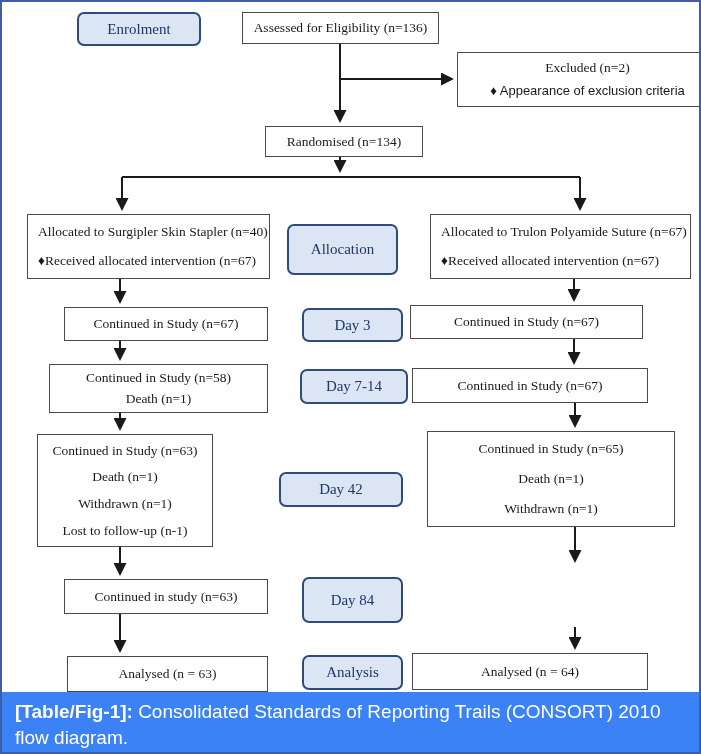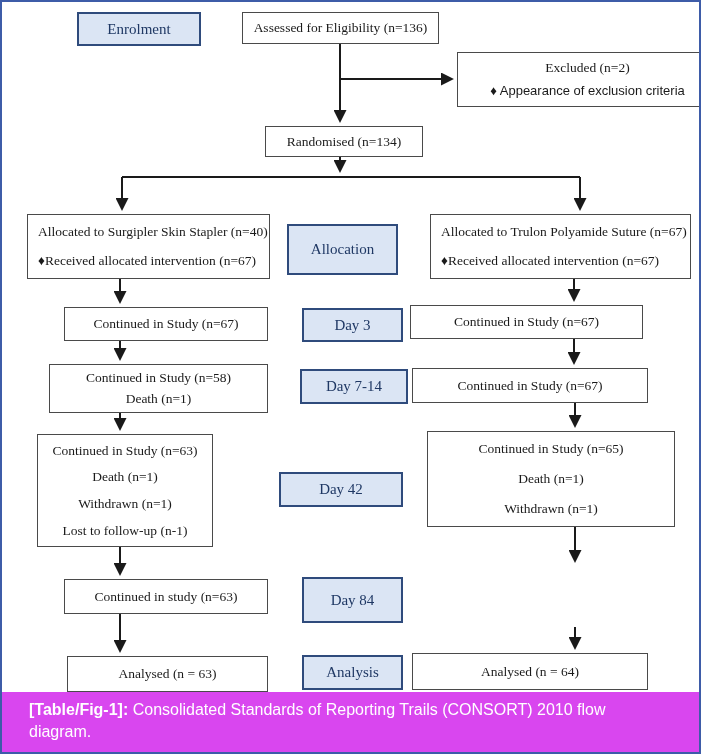--- a/index.html
+++ b/index.html
@@ -27,35 +27,35 @@
     line-height:1.15;
     padding:2px 4px;
   }
   .box.left-align { align-items:flex-start; text-align:left; padding-left:10px; }
   .box .ln { white-space:nowrap; }
   .stage {
     position:absolute;
     box-sizing:border-box;
     background:#dbe5f4;
     border:2px solid #2f4b7c;
-    border-radius:0;
+    border-radius:7px;
     color:#1f3864;
     font-size:15px;
     display:flex; align-items:center; justify-content:center;
     text-align:center;
   }
   .bullet-line { font-family:"Liberation Sans", sans-serif; font-size:13px; white-space:pre; }
   .caption {
     position:absolute; left:-2px; right:-2px; bottom:-2px; top:690px;
-    background:#d946ef;
+    background:#3b82f6;
     color:#ffffff;
     font-family:"Liberation Sans", sans-serif;
-    font-size:16px;
+    font-size:19px;
     line-height:1.35;
-    padding:7px 29px;
+    padding:7px 15px;
     box-sizing:border-box;
   }
   .caption b { font-weight:bold; }
 </style>
 </head>
 <body>
 
 <div class="figure-frame">
 
   <svg class="arrows" viewBox="0 0 701 692" xmlns="http://www.w3.org/2000/svg">

